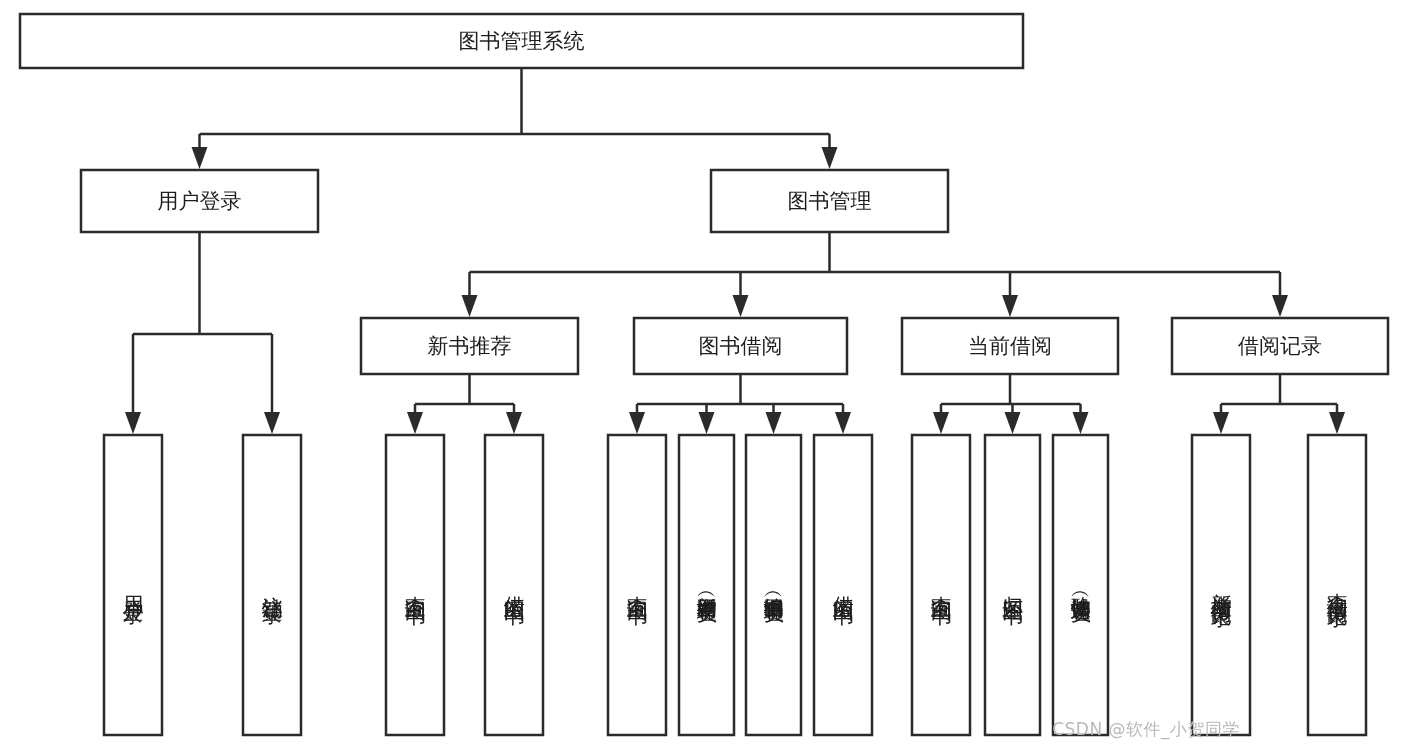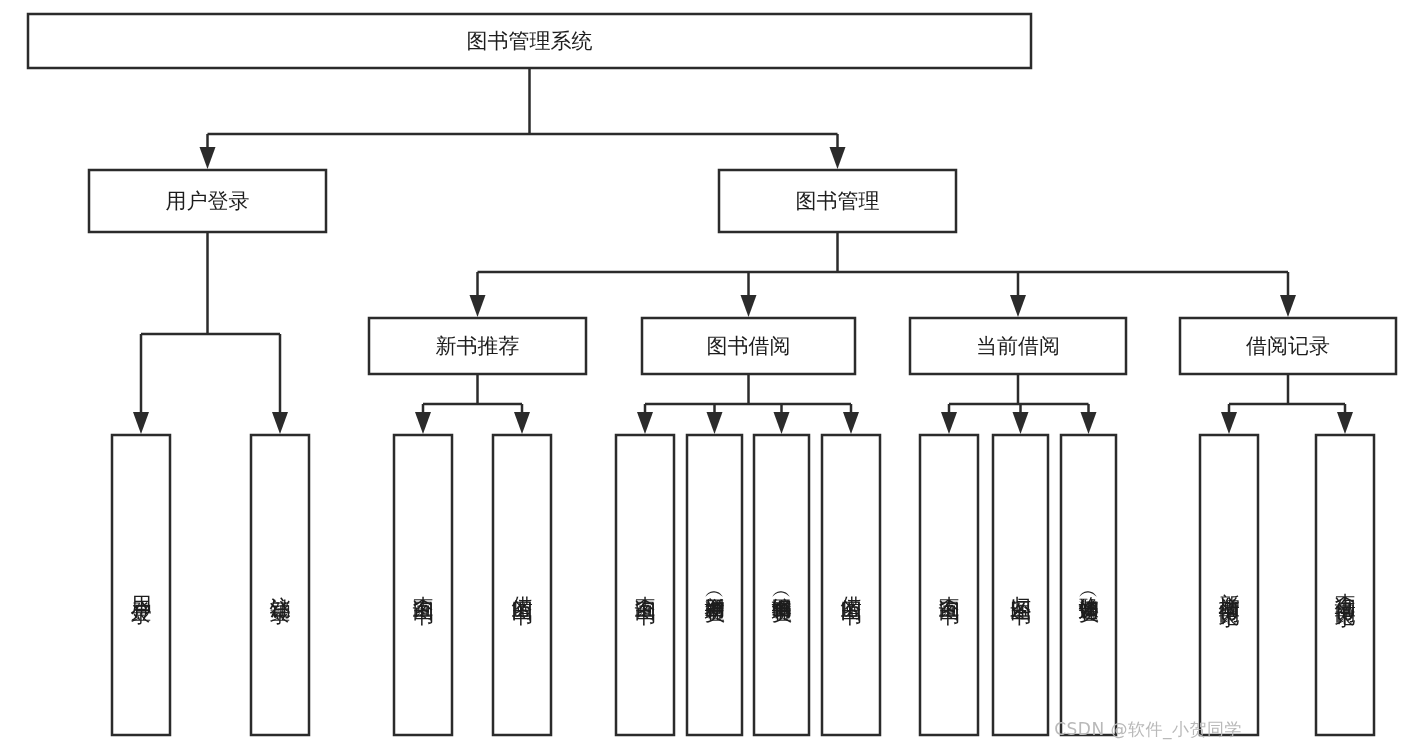--- a/index.html
+++ b/index.html
@@ -11,21 +11,20 @@
     width: 1405px;
     height: 747px;
     font-family: "DejaVu Sans", "Liberation Sans", sans-serif;
     overflow: hidden;
     position: relative;
   }
   #diagram-root {
     position: relative;
     width: 1254px;
     height: 747px;
-    margin-left: 8px;
   }
   svg#flow-svg {
     position: absolute;
     top: 0;
     left: 0;
     width: 1405px;
     height: 747px;
   }
   .node-box {
     fill: #ffffff;
@@ -60,21 +59,21 @@
     letter-spacing: 3px;
     display: flex;
     align-items: center;
     justify-content: center;
     text-align: center;
     white-space: nowrap;
     pointer-events: none;
   }
   .watermark {
     position: absolute;
-    right: 20px;
+    right: 14px;
     bottom: 6px;
     font-family: "DejaVu Sans", "Liberation Sans", sans-serif;
     font-size: 17px;
     color: #b9b9b9;
     letter-spacing: 0.5px;
     white-space: nowrap;
   }
 </style>
 </head>
 <body>

